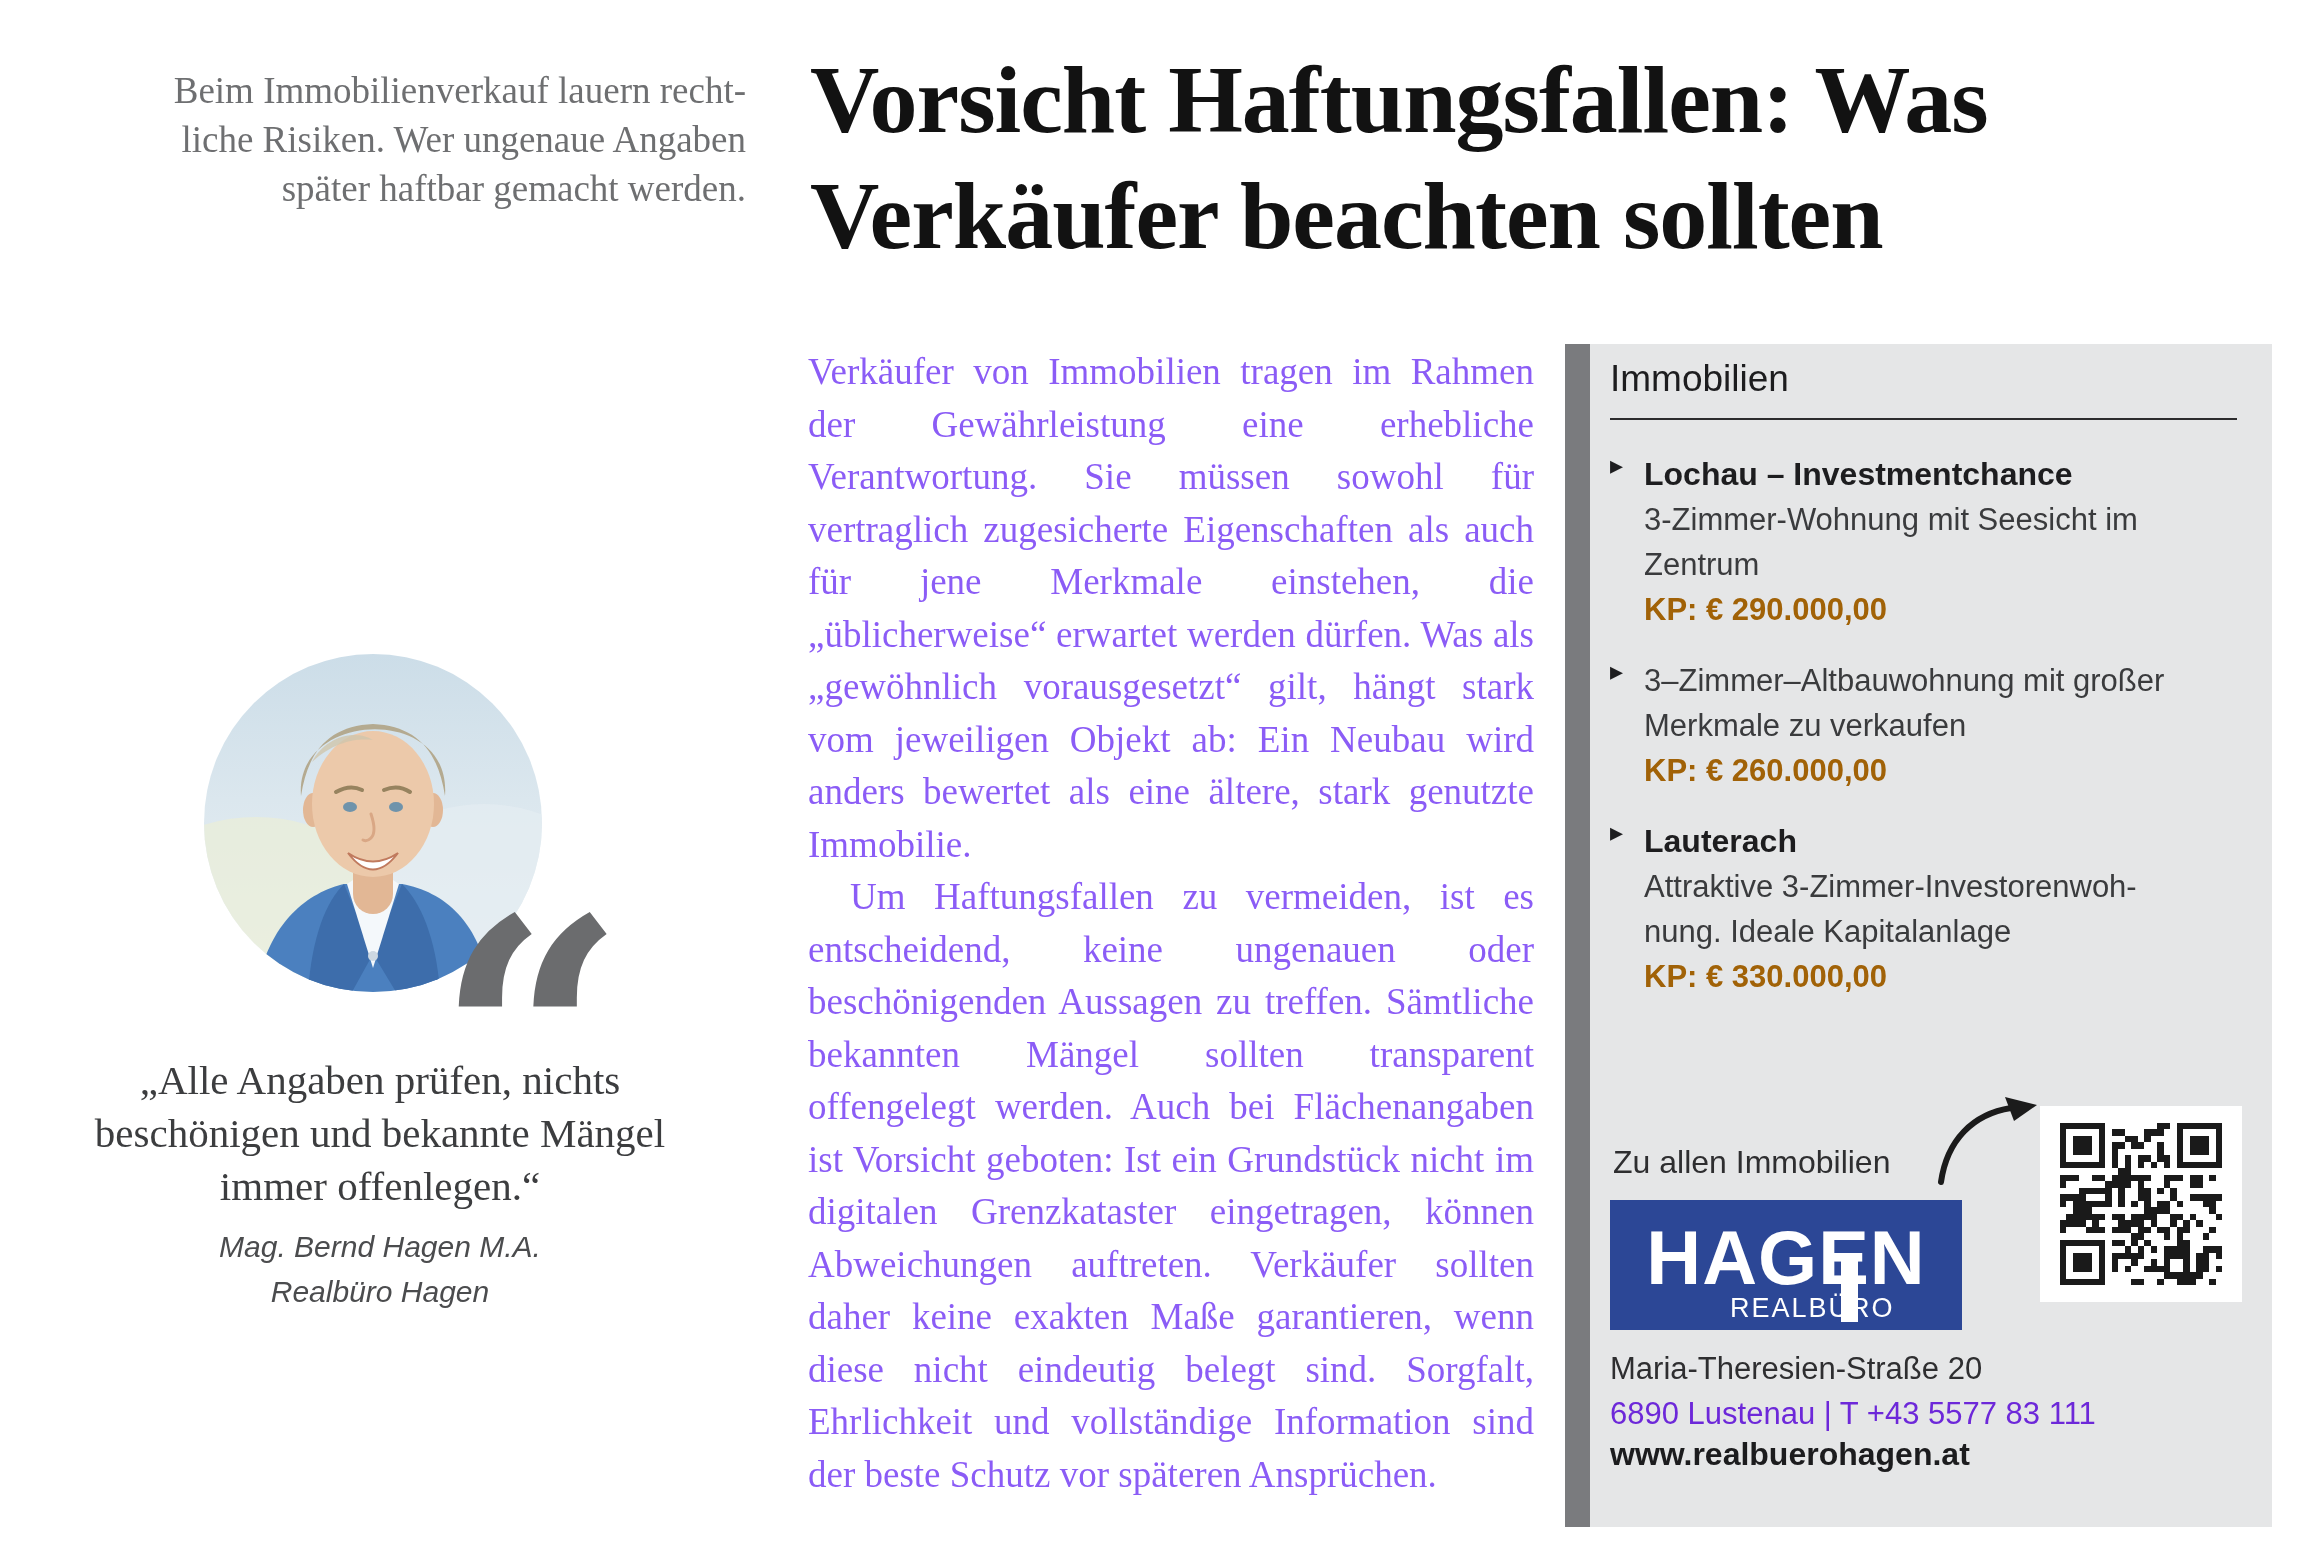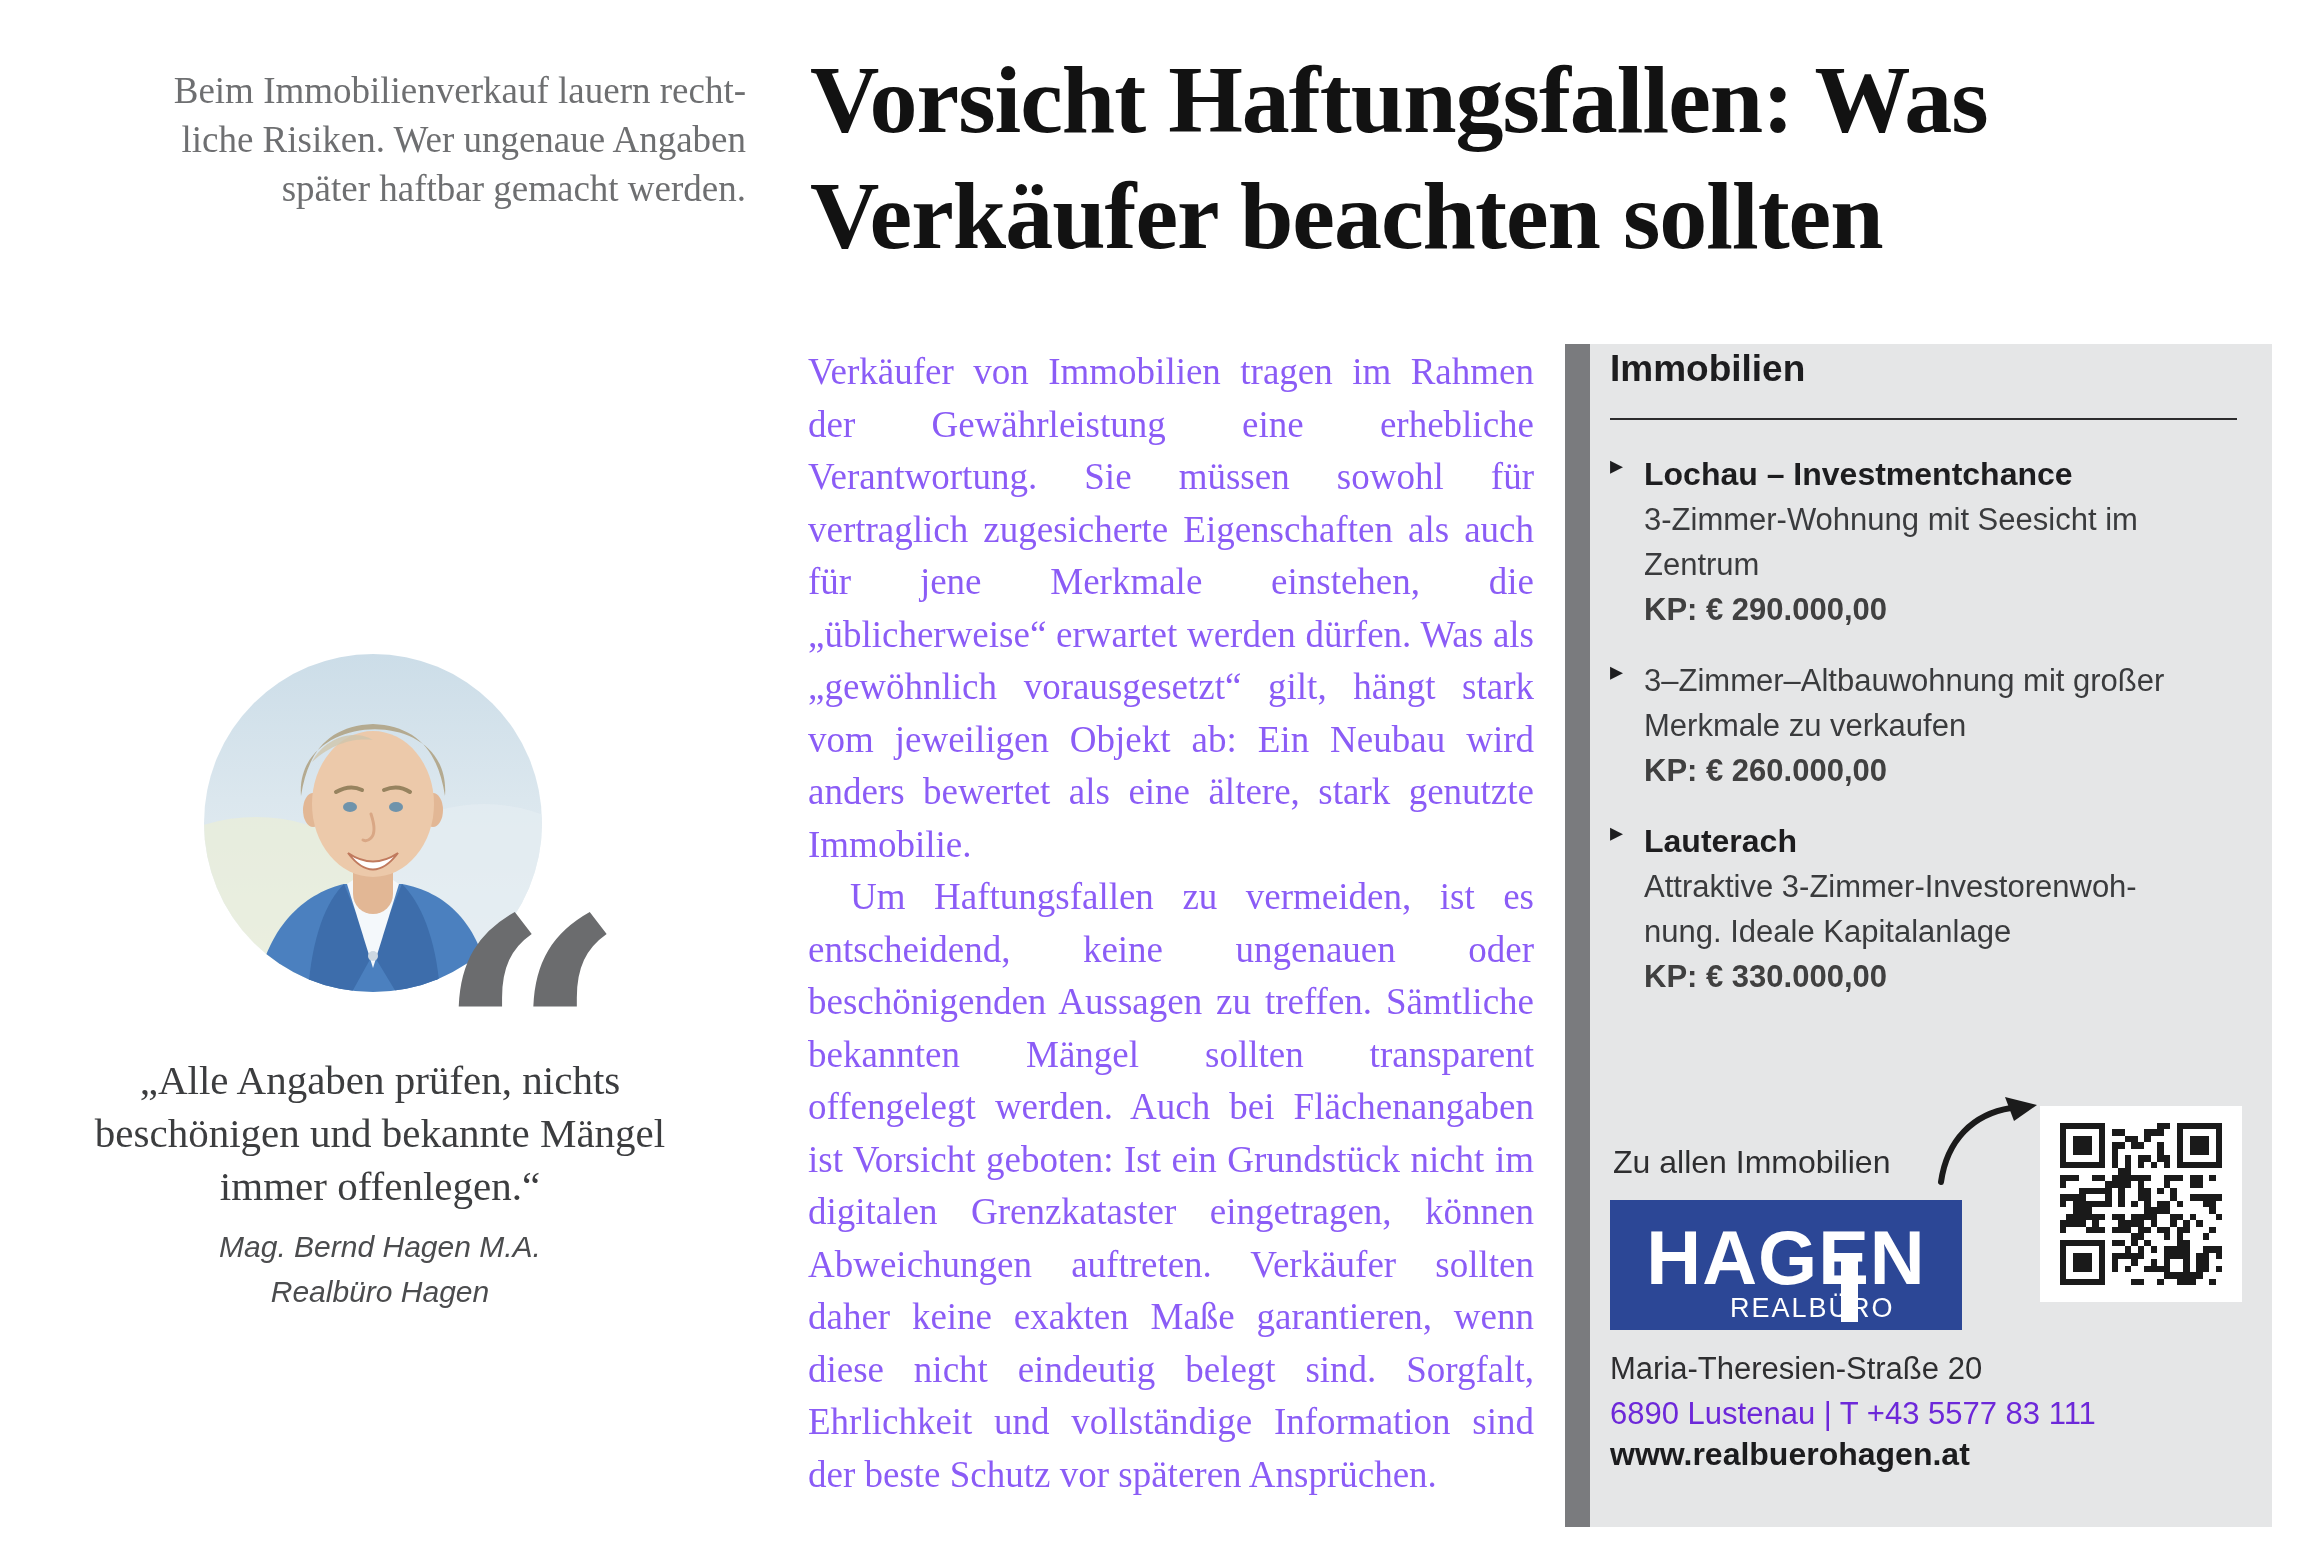--- a/index.html
+++ b/index.html
@@ -23,28 +23,28 @@
             font-size:96px;line-height:116px;font-weight:600;letter-spacing:-1px;color:#121212;}
   .article{position:absolute;left:808px;top:332px;width:726px;
            font-size:37px;line-height:52.5px;color:#8b5cf6;text-align:justify;}
   .article p{margin:0;}
   .article p.indented{text-indent:42px;}
 
   
   .sidebar{position:absolute;left:1565px;top:330px;width:707px;height:1183px;background:#e5e6e7;
            font-family:"Liberation Sans","DejaVu Sans",sans-serif;color:#1d1d1f;}
   .accent-bar{position:absolute;left:0;top:0;width:25px;height:1183px;background:#7a7b7e;}
-  .sb-heading{position:absolute;left:45px;top:4px;font-size:37px;font-weight:700;color:#1d1d1f;}
+  .sb-heading{position:absolute;left:45px;top:14px;font-size:37px;font-weight:400;color:#1d1d1f;}
   .sb-rule{position:absolute;left:45px;top:74px;width:627px;height:2px;background:#2c2c2e;}
   .listings{position:absolute;left:45px;top:108px;width:630px;}
   .listing{position:relative;padding-left:34px;margin-bottom:26px;}
   .bullet{position:absolute;left:0;top:-2px;font-size:26px;color:#1d1d1f;}
   .l-title{font-size:32px;font-weight:700;line-height:45px;color:#1d1d1f;}
   .l-desc{font-size:31px;line-height:45px;color:#3a3b3d;}
-  .l-price{font-size:31px;font-weight:700;line-height:45px;color:#404040;}
+  .l-price{font-size:31px;font-weight:700;line-height:45px;color:#a16207;}
   .qr-label{position:absolute;left:48px;top:800px;font-size:32px;color:#2e2e30;}
   .arrow{position:absolute;left:368px;top:752px;width:110px;height:92px;}
   .qr-box{position:absolute;left:475px;top:762px;width:202px;height:196px;background:#ffffff;}
   .qr-box svg{position:absolute;left:20px;top:17px;}
   .logo{position:absolute;left:45px;top:856px;width:352px;height:130px;}
   .addr1{position:absolute;left:45px;top:1002px;font-size:31px;line-height:45px;color:#2e2e30;}
   .addr2{position:absolute;left:45px;top:1047px;font-size:31px;line-height:45px;color:#6d28d9;}
   .website{position:absolute;left:45px;top:1092px;font-size:32px;font-weight:700;color:#1c1c1e;}
 </style>
 </head>

